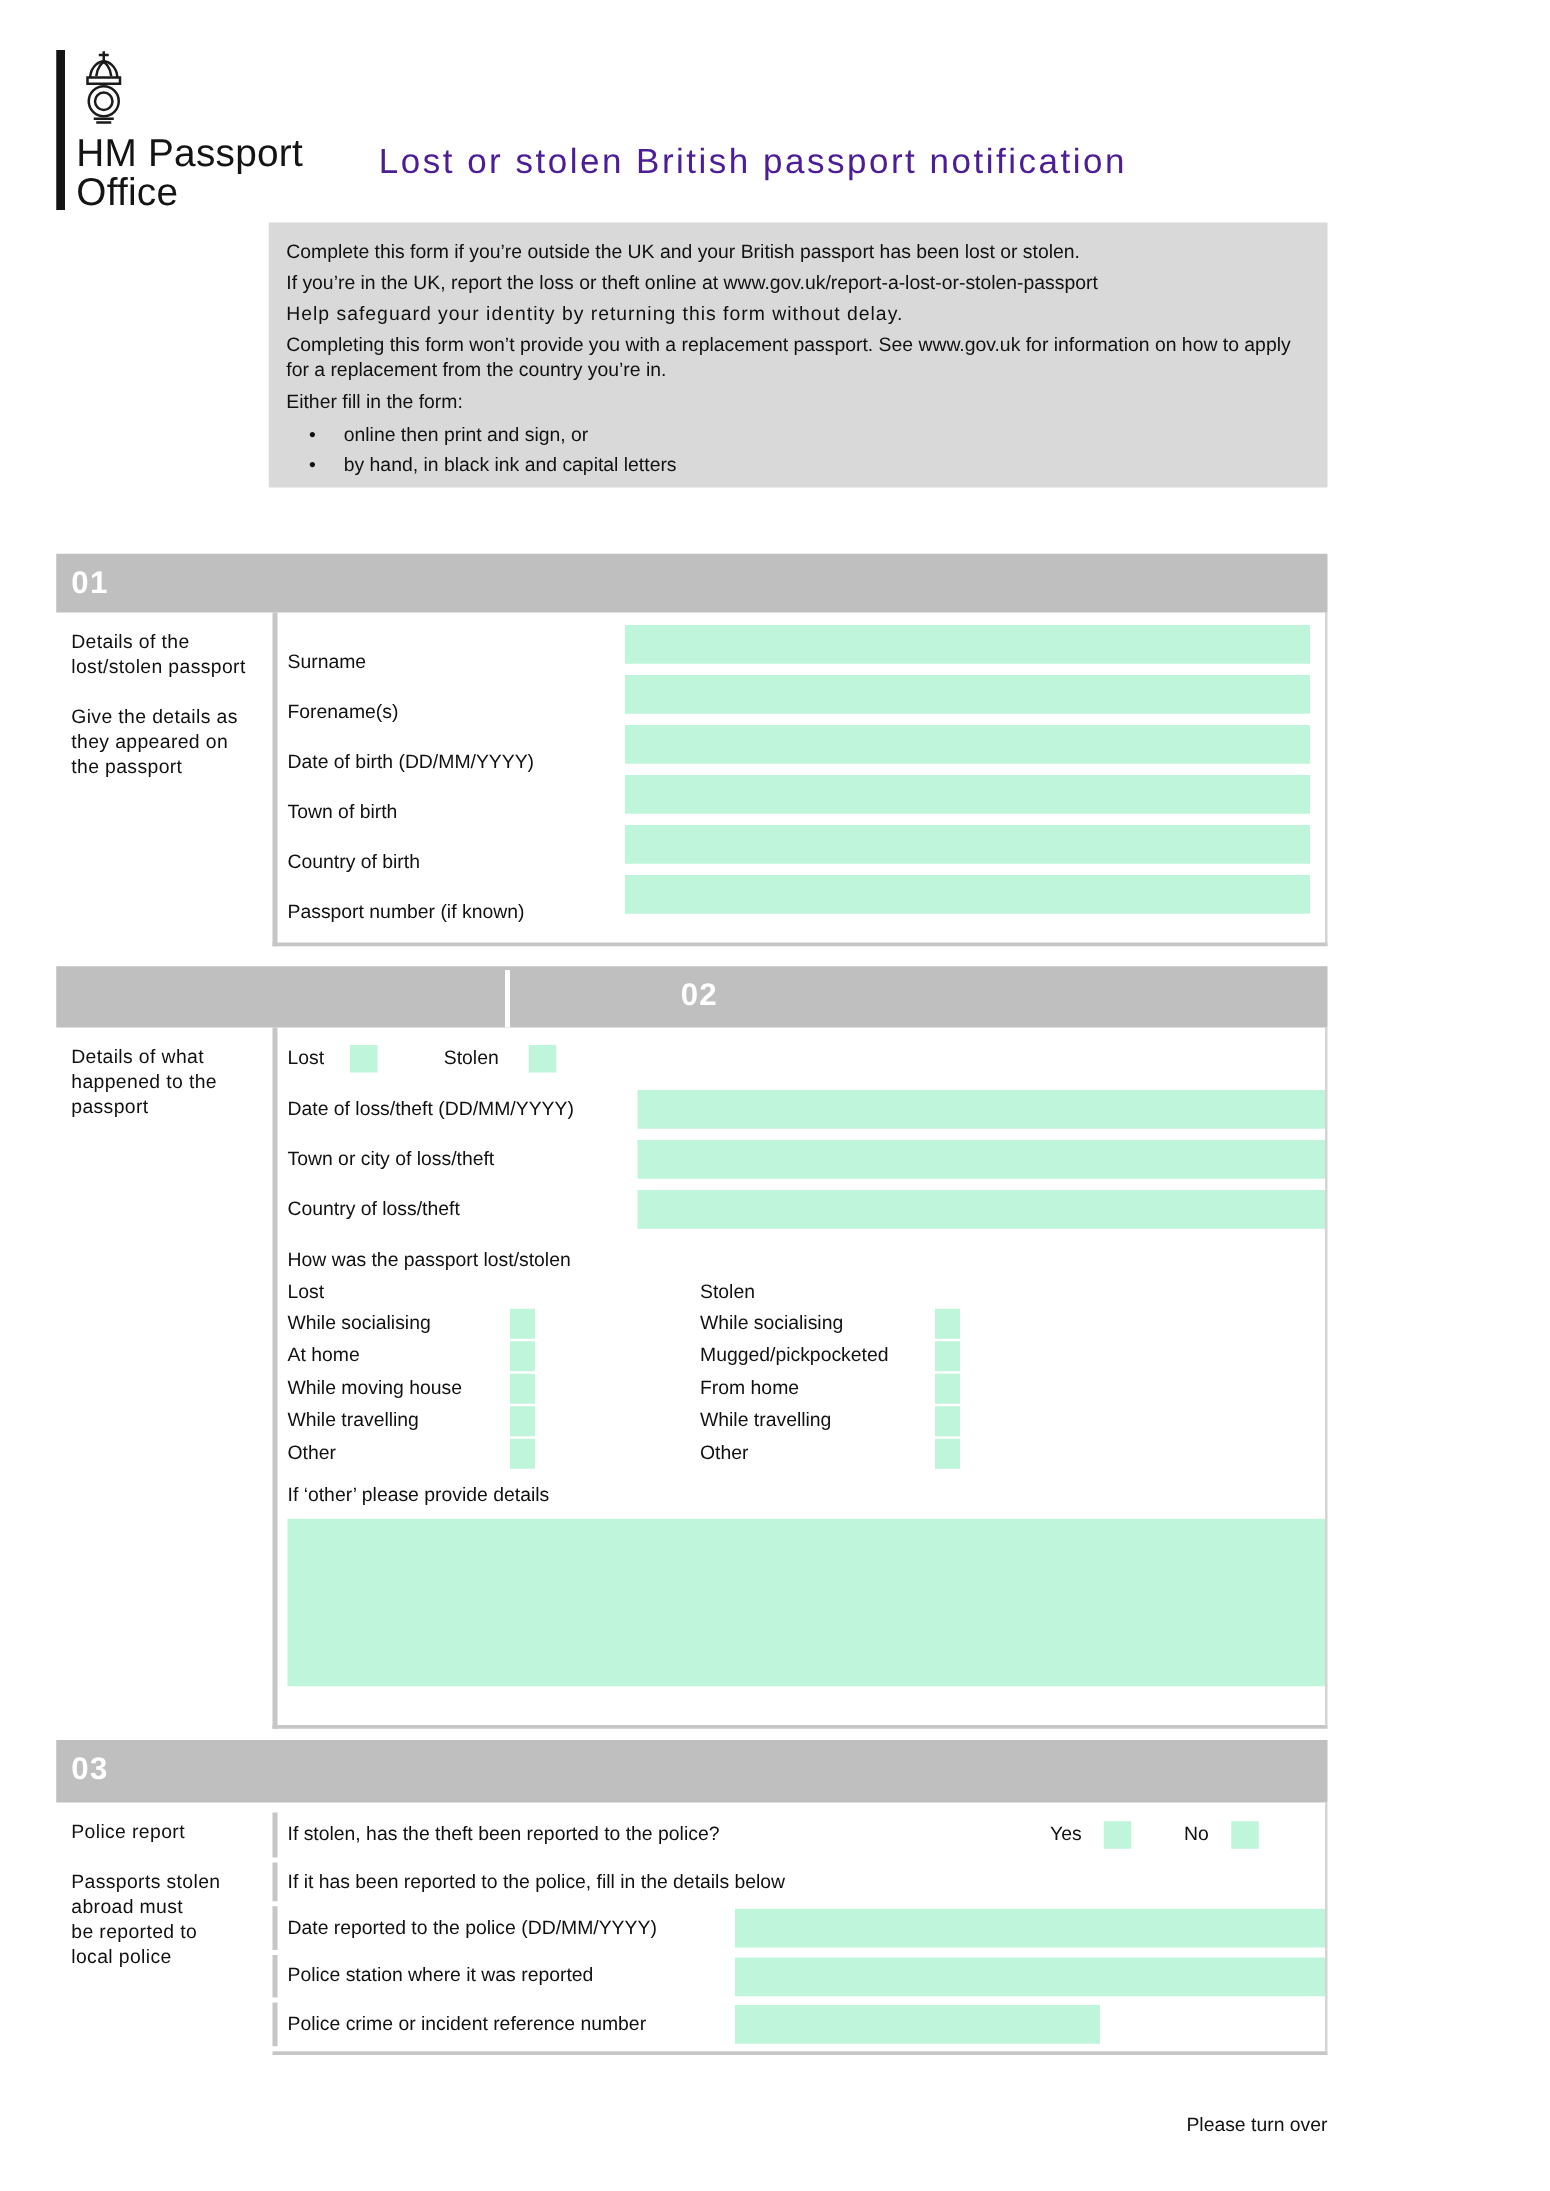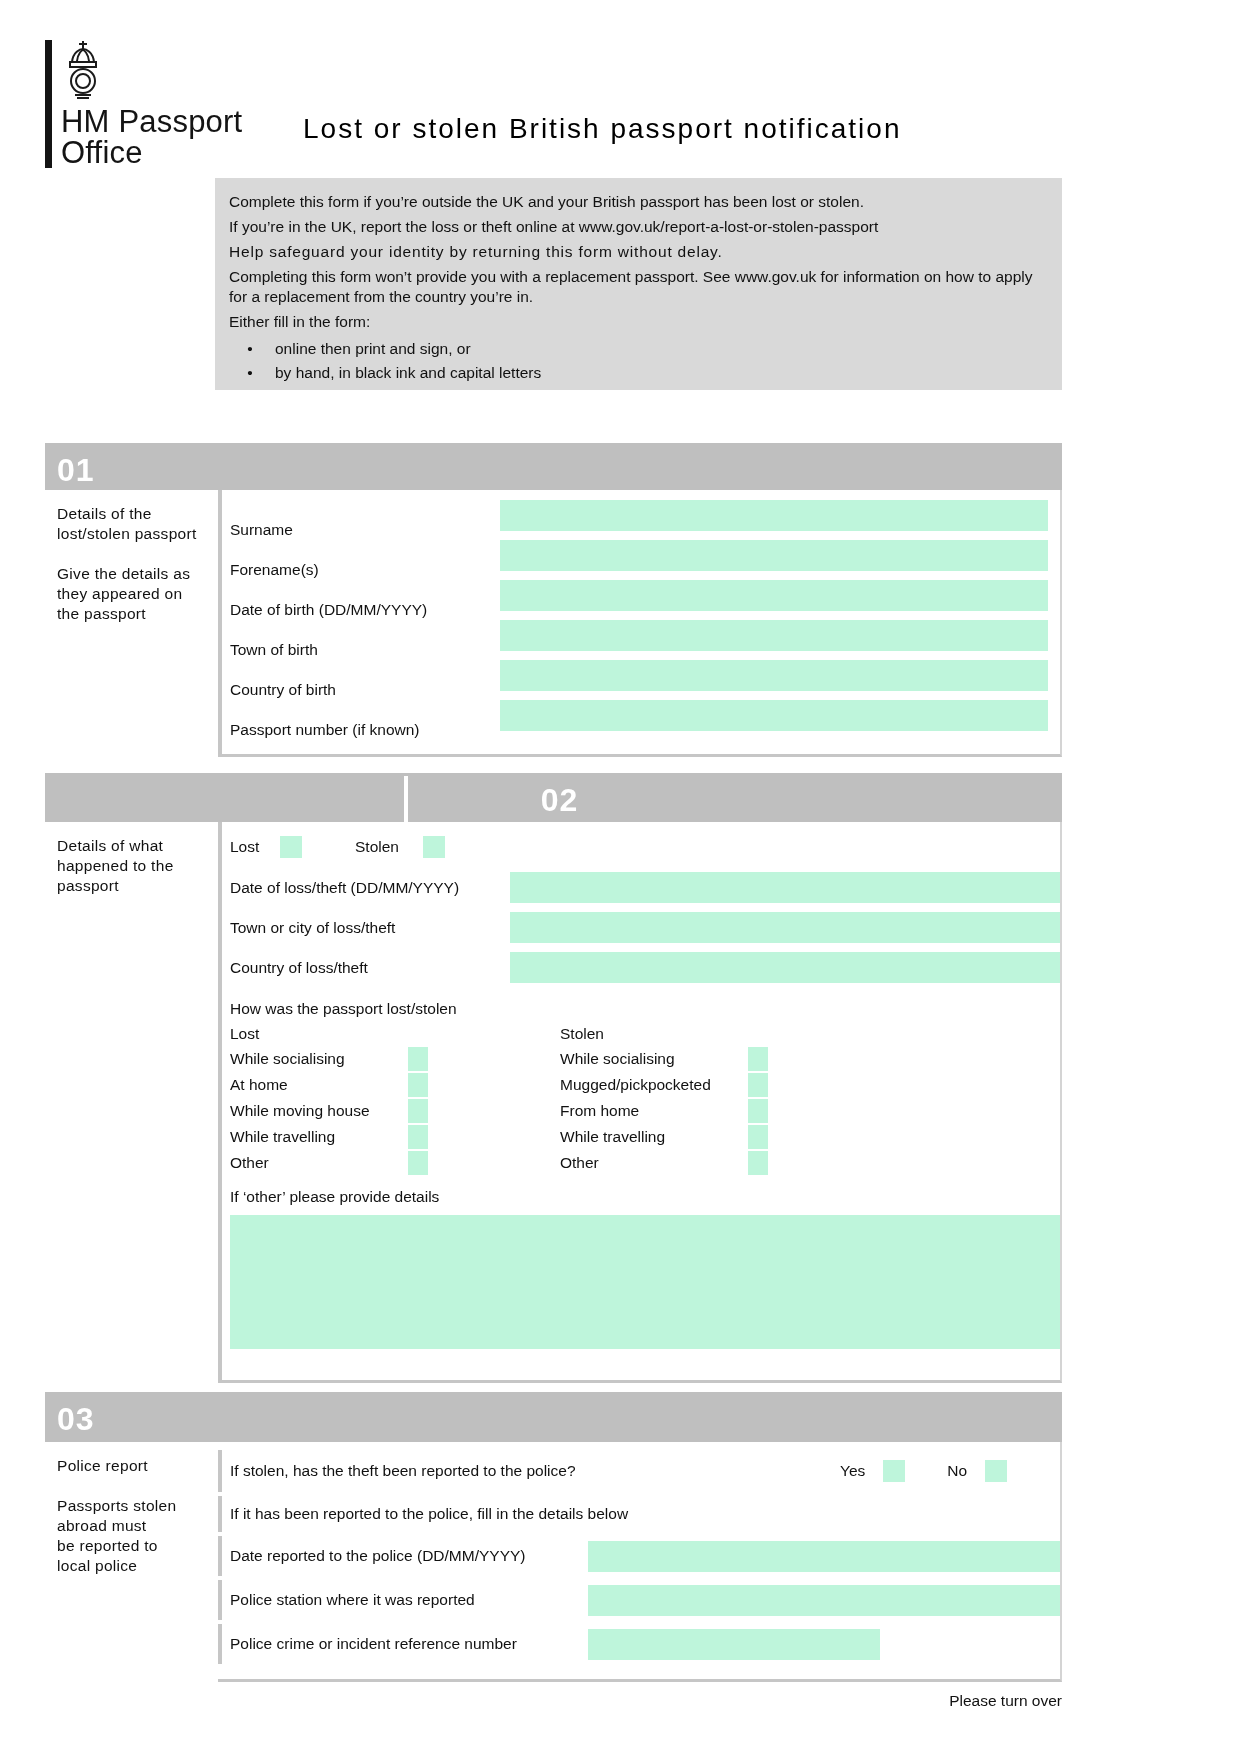--- a/index.html
+++ b/index.html
@@ -12,43 +12,43 @@
   .page{
     position:relative;width:1240px;height:1753px;background:#fff;
     font-family:"Liberation Sans", sans-serif;color:#111;overflow:hidden;
   }
   
   .logo{position:absolute;left:45px;top:40px;display:flex;}
   .logo-bar{width:7px;height:128px;background:#141414;}
   .logo-inner{margin-left:9px;}
   .crown{margin-left:2px;}
   .brand{font-size:31px;line-height:31px;letter-spacing:0.2px;color:#141414;margin-top:2px;}
-  .doc-title{position:absolute;left:303px;top:113px;font-size:28px;letter-spacing:2px;white-space:nowrap;color:#000000;}
+  .doc-title{position:absolute;left:303px;top:113px;font-size:28px;letter-spacing:2px;white-space:nowrap;color:#4c1d95;}
   
   .intro{position:absolute;left:215px;top:178px;width:847px;height:212px;box-sizing:border-box;
          background:var(--intro-box-gray);padding:14px 16px 0 14px;font-size:15.5px;line-height:20px;}
   .intro p{margin:0 0 5px 0;}
   .intro .spaced{letter-spacing:0.8px;}
   .bullet-list{margin-top:3px;}
   .bullet-row{display:flex;line-height:24px;}
   .bullet-dot{width:14px;margin-left:14px;text-align:center;}
   .bullet-text{margin-left:18px;}
   
   .sec-bar{position:absolute;left:45px;width:1017px;background:var(--section-bar-gray);
-           box-sizing:border-box;color:#fff;font-weight:bold;font-size:32px;letter-spacing:1px;
+           box-sizing:border-box;color:#fff;font-weight:bold;font-size:25px;letter-spacing:1px;
            padding:9px 0 0 12px;}
   .bar-01{top:443px;height:47px;}
   .bar-02{top:773px;height:49px;text-align:center;}
   .bar-03{top:1392px;height:50px;}
   .bar-divider{position:absolute;left:359px;top:3px;bottom:0;width:4px;background:#fff;}
   
   .sec-body{position:absolute;left:45px;width:1017px;display:flex;box-sizing:border-box;}
   .body-01{top:490px;height:267px;}
   .body-02{top:822px;height:561px;}
-  .body-03{top:1442px;height:240px;}
+  .body-03{top:1442px;height:202px;}
   .sidebar{width:173px;box-sizing:border-box;padding:14px 10px 0 12px;
            font-size:15.5px;line-height:20px;letter-spacing:0.3px;}
   .sidebar p{margin:0 0 20px 0;}
   .content{flex:1;box-sizing:border-box;border-left:4px solid var(--border-gray);
            border-right:2px solid #d4d4d4;border-bottom:3px solid var(--border-gray);
            padding:10px 12px 0 8px;}
   .content-02{padding:6px 0 0 8px;}
   .lbl{font-size:15.5px;color:#111;}
   .frow{display:flex;align-items:center;height:31px;margin-bottom:9px;}
   .lbl-01{width:270px;flex:none;margin-top:28px;}

